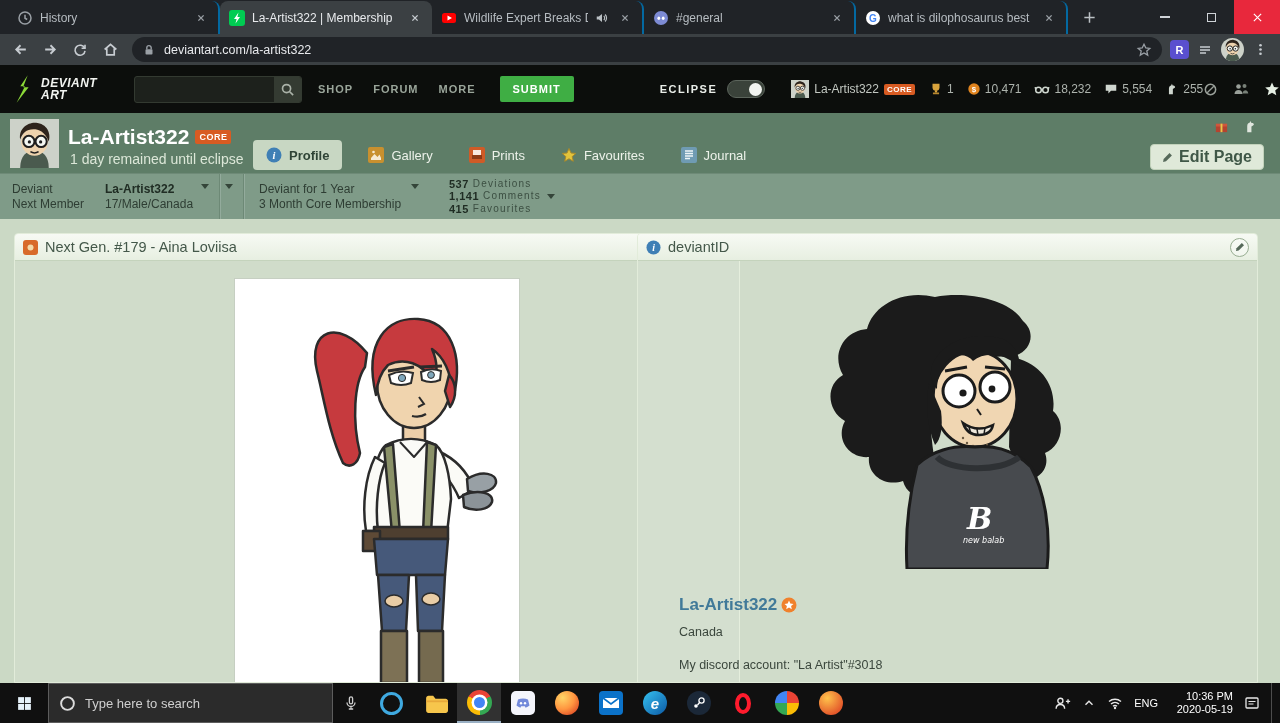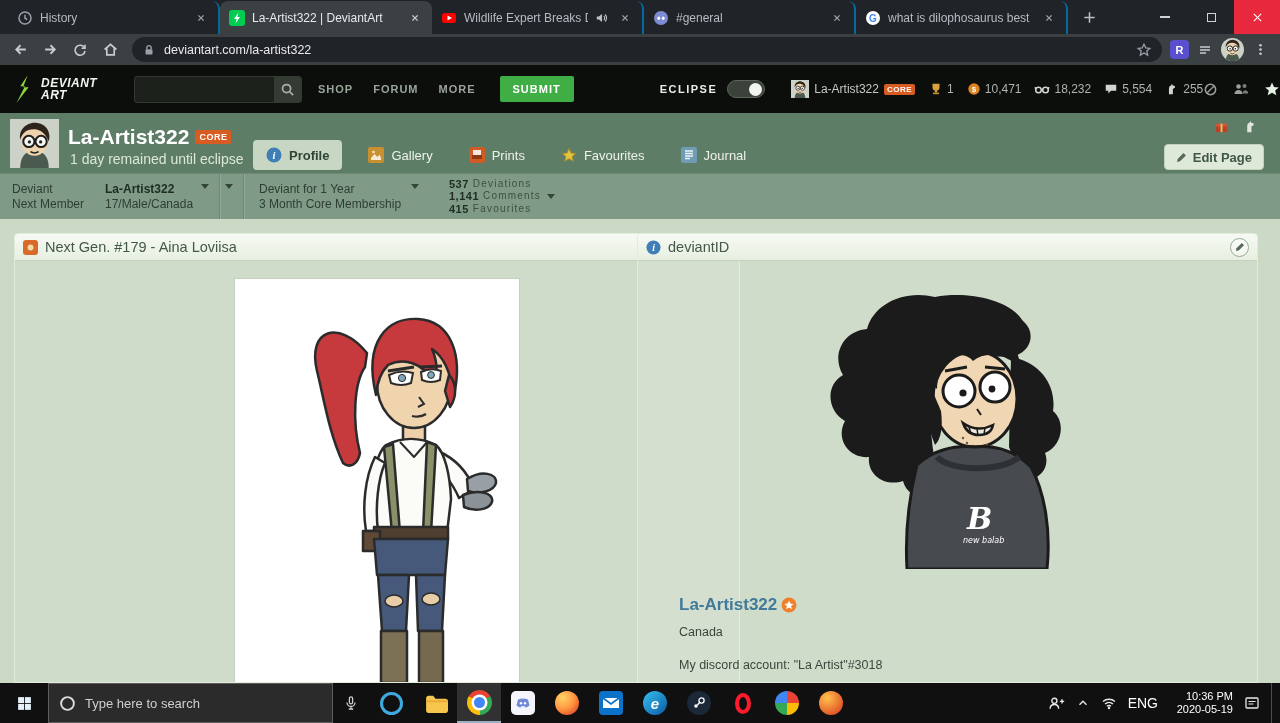--- a/index.html
+++ b/index.html
@@ -56,21 +56,21 @@
 .pheader{height:60px;background:#5e7d67;position:relative}
 .pavatar{position:absolute;left:10px;top:6px;width:49px;height:49px;overflow:hidden}
 .pname-row{position:absolute;left:68px;top:12px;display:flex;align-items:center;gap:6px}
 .pname{font-size:21px;font-weight:bold;color:#fff}
 .corebadge.big{font-size:9px;padding:2px 4px}
 .pecl{position:absolute;left:70px;top:38px;font-size:14px;color:#dce7d8}
 .ptabs{position:absolute;left:253px;top:27px;display:flex;align-items:center;gap:16px;height:30px}
 .ptab{display:flex;align-items:center;gap:7px;padding:0 10px;height:30px;color:#edf2ea;font-size:13px}
 .ptab.active{background:#c8d7c3;border-radius:4px;color:#2f4436;font-weight:bold;padding:0 13px}
 .hicons{position:absolute;right:22px;top:6px;display:flex;gap:14px;align-items:center}
-.editpage{position:absolute;right:16px;top:31px;height:26px;background:#dfe9d9;border:1px solid #c2d2bb;border-radius:4px;display:flex;align-items:center;gap:6px;padding:0 11px;color:#3f5747;font-size:13px;font-weight:bold}
+.editpage{position:absolute;right:16px;top:31px;height:26px;background:#dfe9d9;border:1px solid #c2d2bb;border-radius:4px;display:flex;align-items:center;gap:6px;padding:0 11px;color:#3f5747;font-size:16px;font-weight:bold}
 
 
 .statsbar{height:46px;background:#7f9b88;border-top:1px solid #6e8a77;display:flex;align-items:center;color:#2e3d33}
 .sb-div{width:2px;height:46px;background:linear-gradient(to right,#6d8976 50%,#93ab9c 50%);flex:none}
 .sb{display:flex;flex-direction:column;justify-content:center;line-height:15px;font-size:12px}
 .sb .b{font-weight:bold;color:#202d24}
 .sb1{margin-left:12px;width:85px}
 .sb2{margin-left:8px;width:92px}
 .sbcaret{margin:0 10px 0 4px;align-self:center}
 .caret{width:0;height:0;border-left:4px solid transparent;border-right:4px solid transparent;border-top:5px solid #344539}
@@ -110,21 +110,21 @@
 .ic-chrome{width:25px;height:25px;border-radius:50%;background:conic-gradient(from -60deg,#ea4335 0 120deg,#34a853 0 240deg,#fbbc05 0 360deg);position:relative}
 .ic-chrome i{position:absolute;left:50%;top:50%;width:11px;height:11px;margin:-5.5px 0 0 -5.5px;border-radius:50%;background:#4285f4;box-shadow:0 0 0 2.5px #fff}
 .ic-cortana{width:23px;height:23px;border:3px solid #3fa9e0;border-radius:50%}
 .ic-firefox{width:24px;height:24px;border-radius:50%;background:radial-gradient(circle at 32% 28%,#ffd567,#ff9640 48%,#e3562a 80%)}
 .ic-edge{width:24px;height:24px;border-radius:50%;background:linear-gradient(135deg,#35c1f1,#0c59a4);color:#fff;font-weight:bold;font-style:italic;font-size:15px;display:flex;align-items:center;justify-content:center}
 .ic-steam{width:24px;height:24px;border-radius:50%;background:#1b2838;display:flex;align-items:center;justify-content:center}
 .ic-opera{width:16px;height:21px;border:4.5px solid #ff1b2d;border-radius:50%}
 .ic-photos{width:24px;height:24px;border-radius:50%;background:conic-gradient(#ea4335 0 25%,#fbbc05 0 50%,#34a853 0 75%,#4285f4 0 100%)}
 .ic-orange{width:24px;height:24px;border-radius:50%;background:radial-gradient(circle at 35% 30%,#ffc24b,#e3562a 75%)}
 .tray{margin-left:auto;display:flex;align-items:center;gap:11px;padding-right:4px}
-.tray .eng{font-size:14px;color:#fff}
+.tray .eng{font-size:11px;color:#fff}
 .tclock{text-align:right;font-size:11px;line-height:13px;color:#fff;width:64px}
 .show-desktop{width:5px;border-left:1px solid #4d4d4d;height:100%}
 .trayic{display:flex;align-items:center;justify-content:center}
 </style>
 </head>
 <body>
 
 <svg width="0" height="0" style="position:absolute" aria-hidden="true">
 <defs>
 <g id="avatar-glasses">
@@ -169,21 +169,21 @@
           </svg>
         </span>
     </div>
     <div class="tab active">
       <span class="fav">
           <svg viewBox="0 0 16 16" width="16" height="16">
             <rect width="16" height="16" rx="3" fill="#00cc52"></rect>
             <path d="M9.5 2.5 5 9h2.6L6.5 13.5 11 7H8.4Z" fill="#fff"></path>
           </svg>
         </span>
-      <span class="tab-label">La-Artist322 | DeviantArt</span>
+      <span class="tab-label">La-Artist322 | Membership</span>
       <span class="tab-close">
           <svg viewBox="0 0 16 16" width="14" height="14">
             <path d="M5 5l6 6M11 5l-6 6" stroke="#c7ccd1" stroke-width="1.6"></path>
           </svg>
         </span>
     </div>
     <div class="tab">
       <span class="fav">
           <svg viewBox="0 0 16 16" width="16" height="16">
             <rect x="1" y="3" width="14" height="10" rx="2.5" fill="#f00"></rect>

